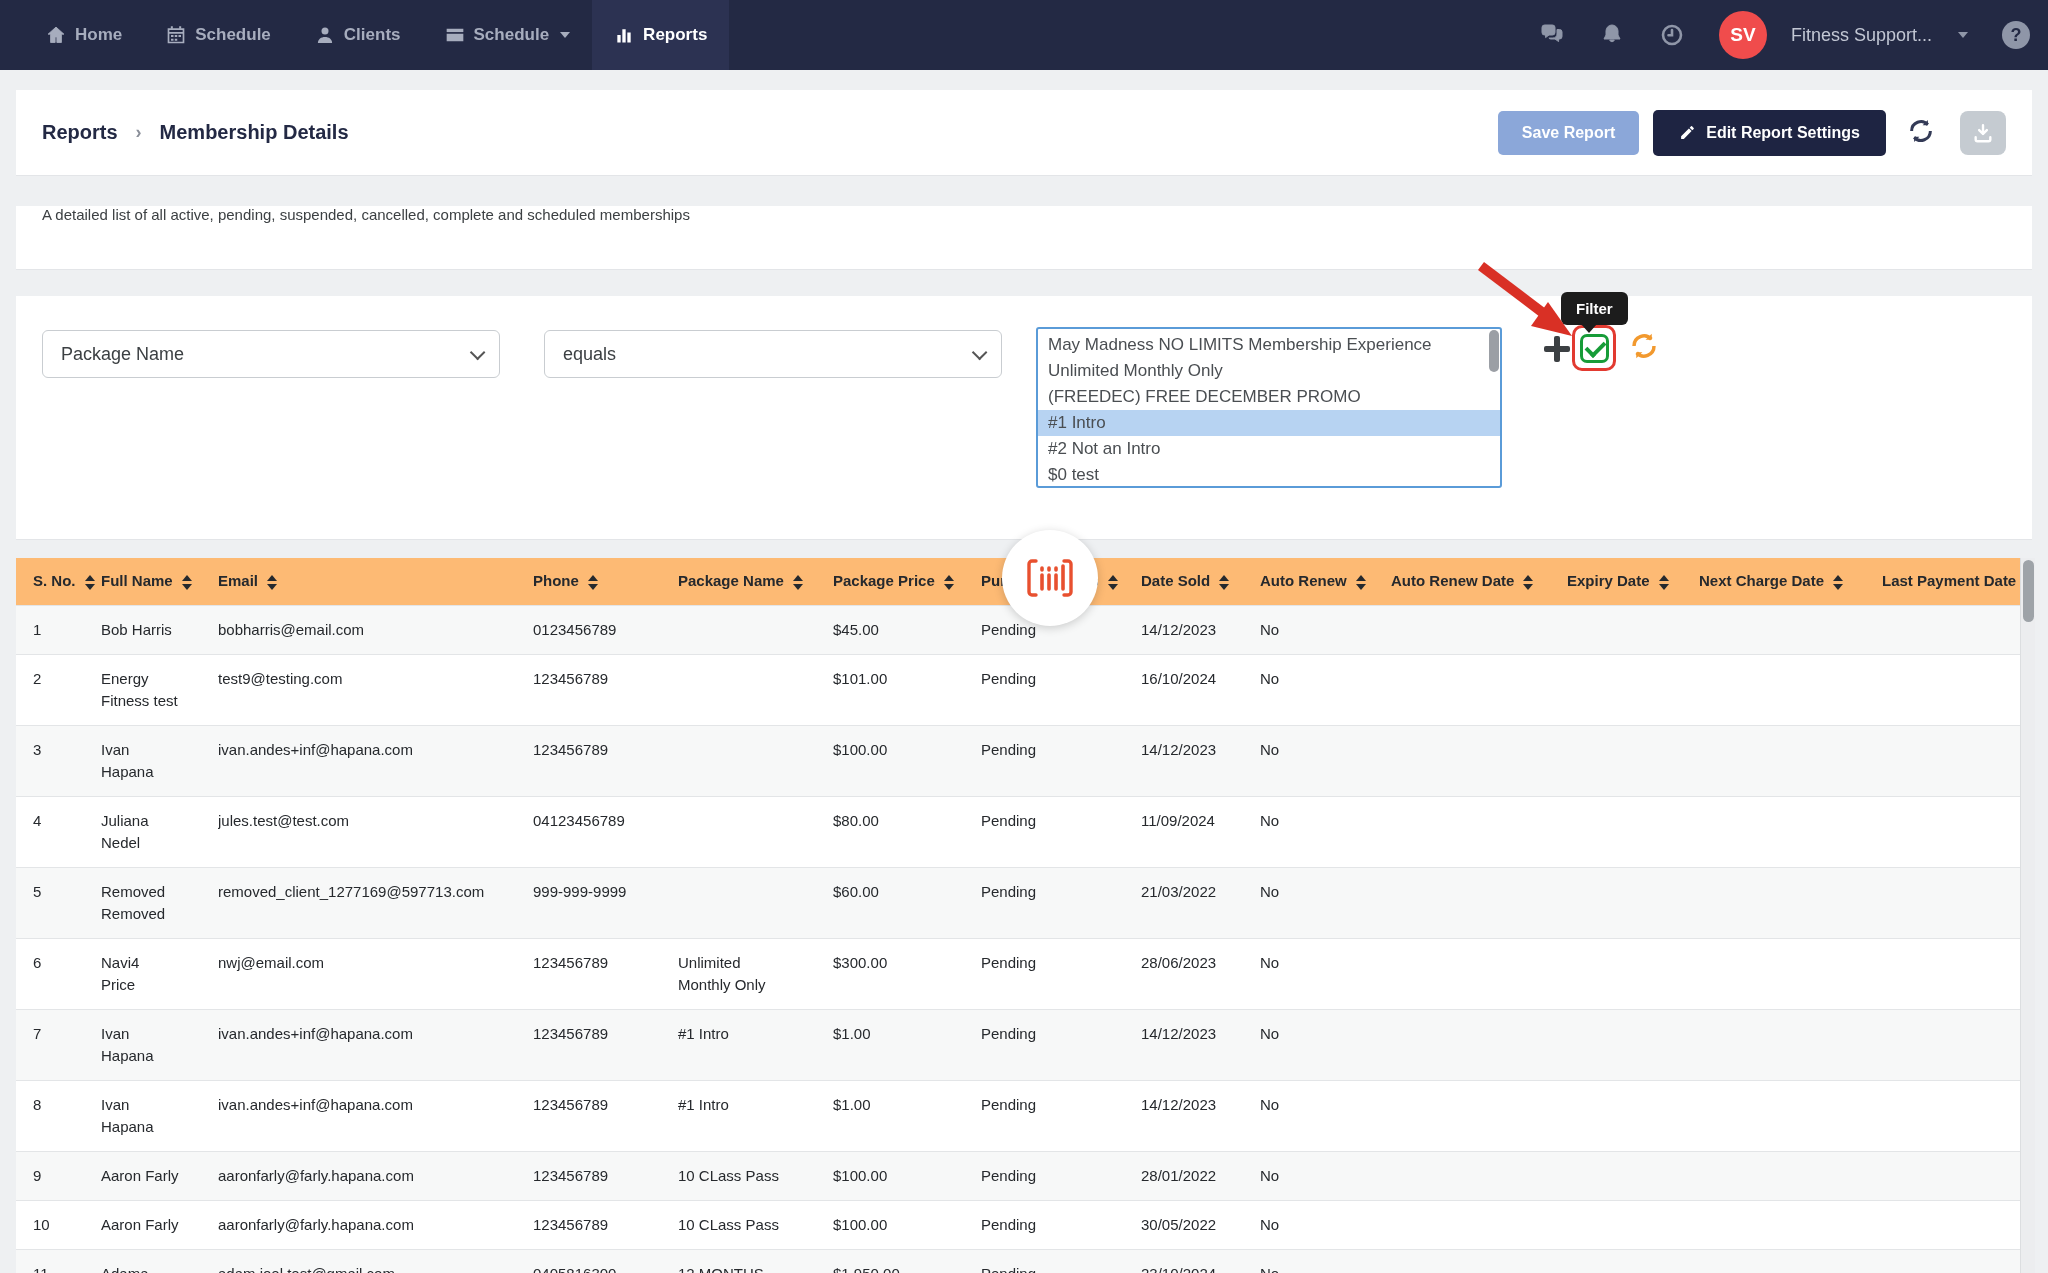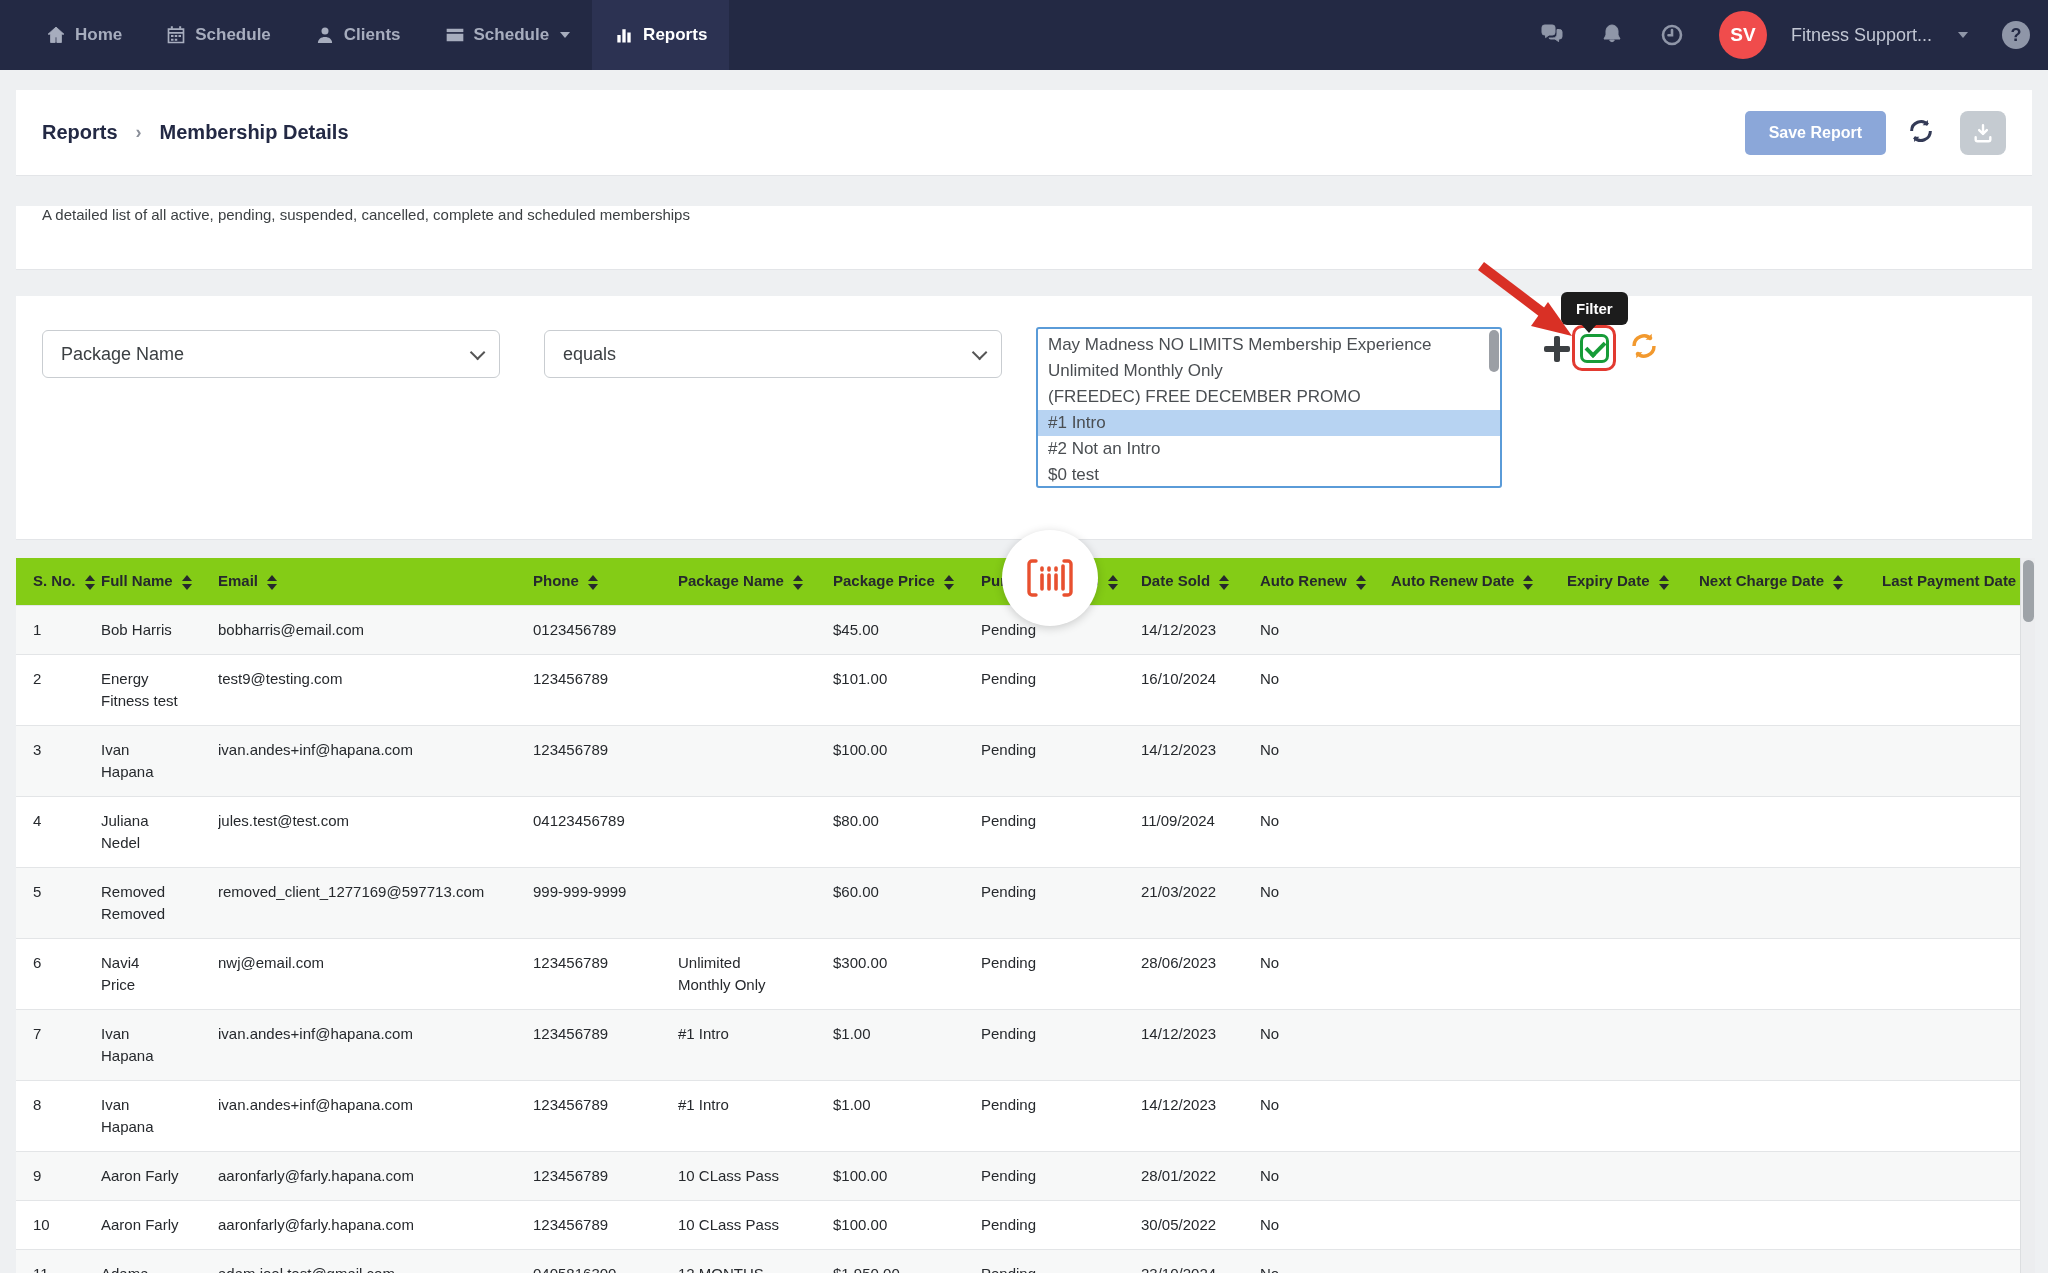--- a/index.html
+++ b/index.html
@@ -72,21 +72,21 @@
   .anno-arrow { position:absolute; left:1455px; top:252px; z-index:9; pointer-events:none; }
 
   
   .spinner { position:absolute; left:1002px; top:530px; width:96px; height:96px; border-radius:50%; background:#fff; box-shadow:0 2px 10px rgba(0,0,0,.18); display:flex; align-items:center; justify-content:center; z-index:6; }
   .spinner svg { width:52px; height:44px; }
 
   
   .table-card { position:absolute; left:16px; top:558px; width:2016px; height:715px; background:#fff; overflow:hidden; }
   table.report { border-collapse:collapse; table-layout:fixed; width:2046px; }
   table.report th, table.report td { text-align:left; vertical-align:top; font-size:15px; overflow:hidden; }
-  table.report th { background:#84cc16; color:#26292d; font-weight:bold; height:47px; vertical-align:middle; white-space:nowrap; cursor:pointer; padding-right:4px; }
+  table.report th { background:#fdba74; color:#26292d; font-weight:bold; height:47px; vertical-align:middle; white-space:nowrap; cursor:pointer; padding-right:4px; }
   table.report td { color:#26292d; padding-top:13px; padding-bottom:13px; line-height:22px; }
   table.report th:first-child, table.report td:first-child { padding-left:17px; }
   table.report tr.odd td { background:#f7f8f8; }
   table.report tbody tr td { border-top:1px solid #e3e5e7; }
   td.wrap { white-space:pre-line; padding-right:26px; }
   .sort { display:inline-flex; flex-direction:column; gap:3px; margin-left:9px; vertical-align:middle; }
   .sort i { display:block; width:0; height:0; border-left:5px solid transparent; border-right:5px solid transparent; }
   .sort i.up { border-bottom:6px solid #26292d; }
   .sort i.dn { border-top:6px solid #26292d; }
 
@@ -165,20 +165,26 @@
   </div>
 
   <div class="card crumb-card">
     <div class="breadcrumb">
       <span>Reports</span>
       <span class="crumb-sep">›</span>
       <span>Membership Details</span>
     </div>
     <div class="toolbar">
       <button class="btn btn-save">Save Report</button>
+      <button class="btn btn-edit">
+        <svg viewBox="0 0 24 24">
+            <path d="M3 17.2V21h3.8L17.8 9.9 14 6.2 3 17.2zM20.7 7a1 1 0 000-1.4l-2.3-2.3a1 1 0 00-1.4 0L15.1 5.2l3.7 3.7 1.9-1.9z"></path>
+          </svg>
+        <span>Edit Report Settings</span>
+      </button>
       <span class="icon-refresh-dark">
         <svg viewBox="0 0 24 24" fill="none">
             <path d="M19.5 12a7.5 7.5 0 01-13 5.1" stroke-width="2.4" fill="none"></path>
             <path d="M4.5 12a7.5 7.5 0 0113-5.1" stroke-width="2.4" fill="none"></path>
             <path d="M17.5 3.2v4.2h-4.2z" stroke="none"></path>
             <path d="M6.5 20.8v-4.2h4.2z" stroke="none"></path>
           </svg>
       </span>
       <button class="btn btn-download">
         <svg viewBox="0 0 24 24">

